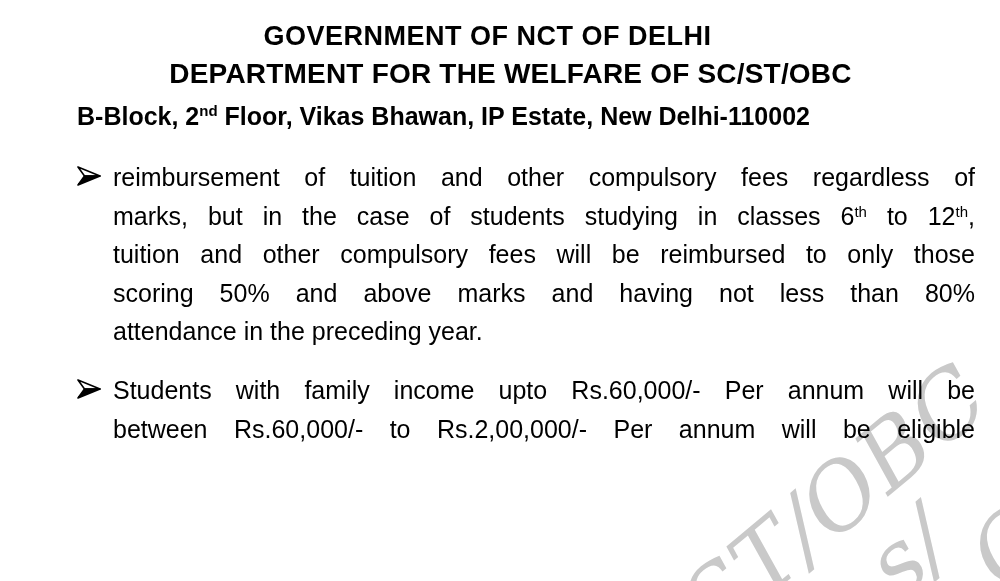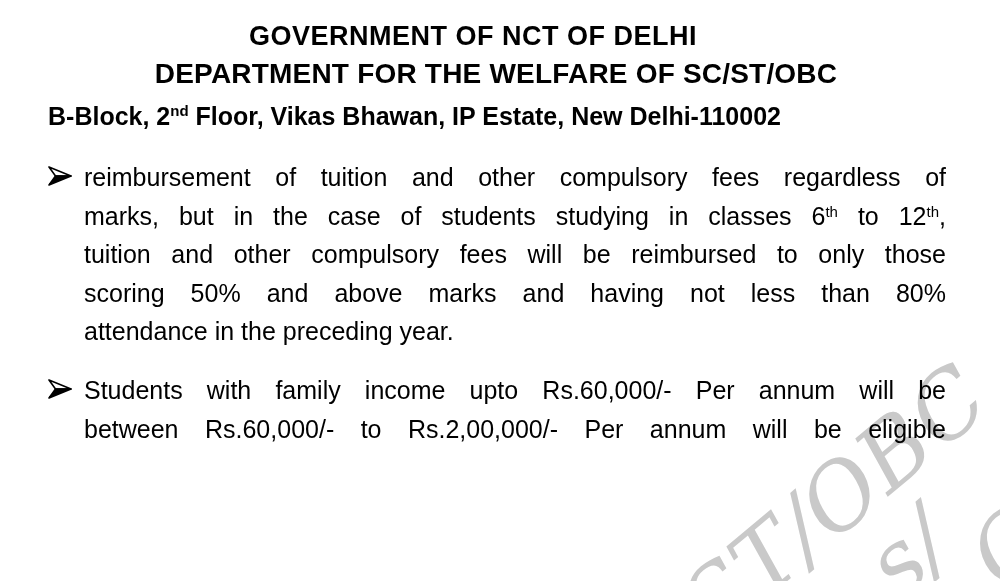--- a/index.html
+++ b/index.html
@@ -5,21 +5,21 @@
   html, body { margin: 0; padding: 0; background: #ffffff; }
   .page {
     position: relative;
     width: 1000px;
     height: 581px;
     overflow: hidden;
     background: #ffffff;
     color: #000000;
     font-family: "Liberation Sans", "DejaVu Sans", sans-serif;
   }
-  .content { position: relative; z-index: 1; }
+  .content { position: relative; z-index: 1; padding-left: 29px; }
 
   .h1 {
     margin: 21px 0 0 0;
     text-align: center;
     transform: translateX(-27px);
     font-weight: 700;
     font-size: 27px;
     line-height: 30px;
     letter-spacing: 0.5px;
   }

